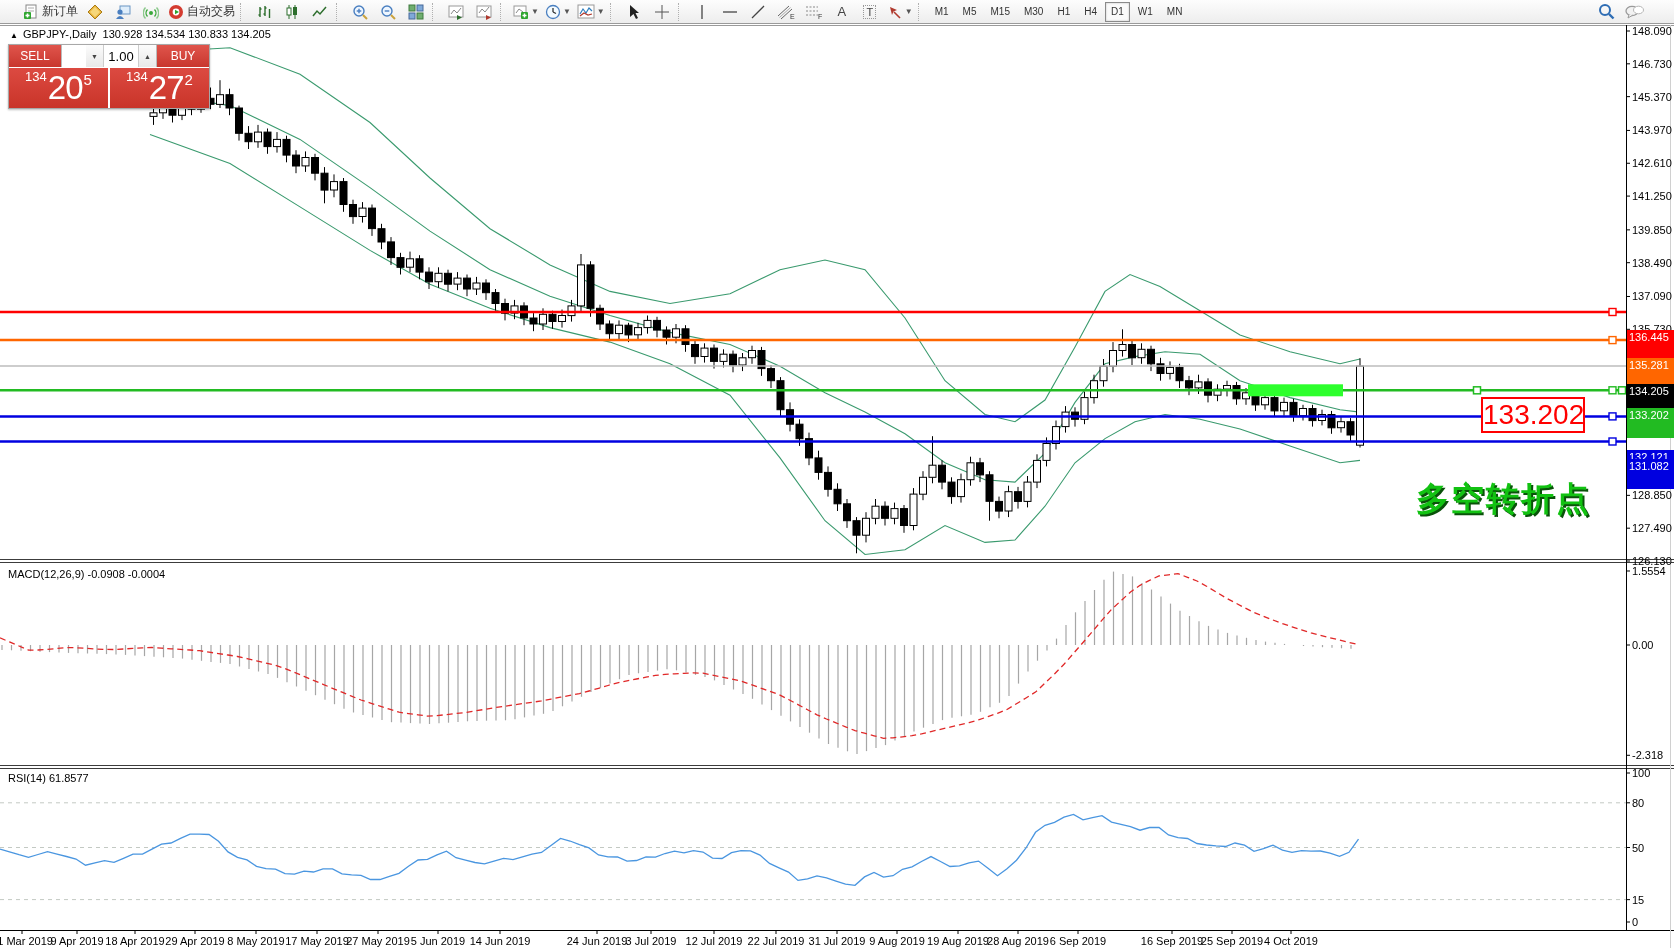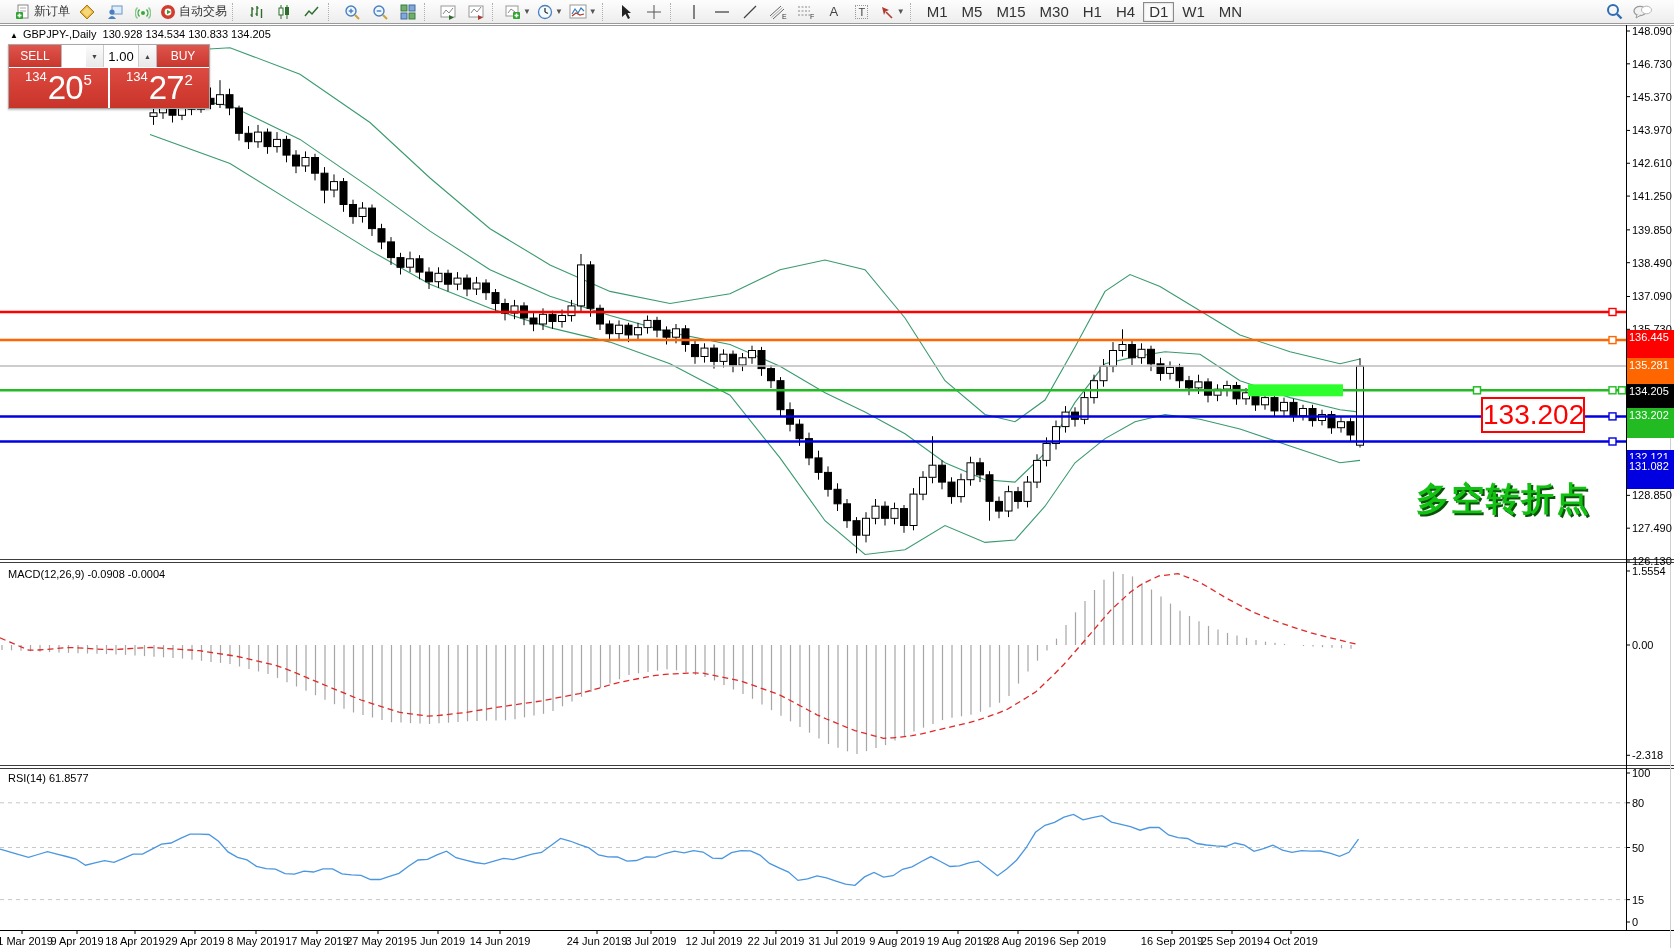--- a/index.html
+++ b/index.html
@@ -2,29 +2,29 @@
 <html><head>
 <meta charset="utf-8">
 <style>
   html,body{margin:0;padding:0;background:#fff;width:1674px;height:948px;overflow:hidden;
     font-family:"Liberation Sans",sans-serif;-webkit-font-smoothing:antialiased;}
   #app{position:relative;width:1674px;height:948px;background:#fff;}
 
   
   #toolbar{position:absolute;left:0;top:0;width:100%;height:24px;
     background:linear-gradient(#fdfdfd,#ededed);border-bottom:1px solid #9a9a9a;
-    display:flex;align-items:center;padding:0 12px;box-sizing:border-box;z-index:30;font-size:12px;color:#333;}
+    display:flex;align-items:center;padding:0 20px;box-sizing:border-box;z-index:30;font-size:12px;color:#333;}
   .tb-group{display:flex;align-items:center;height:22px;}
   .tb-sep{width:7px;height:18px;margin:0 2px;border-left:1px dotted #b0b0b0;}
   .tb-btn{height:20px;min-width:22px;display:flex;align-items:center;justify-content:center;
     padding:0 2px;border:1px solid transparent;border-radius:2px;cursor:default;}
   .tb-btn svg{display:block;}
   .tb-label{margin-left:3px;white-space:nowrap;}
   .caret{font-size:8px;color:#555;margin-left:2px;}
-  .tf-btn{height:18px;padding:0 5px;margin:0 1px;font-size:15px;color:#333;display:flex;align-items:center;
+  .tf-btn{height:18px;padding:0 5px;margin:0 1px;font-size:10px;color:#333;display:flex;align-items:center;
     border:1px solid transparent;}
   .tf-btn.active{background:#fafafa;border:1px solid #8a8a8a;box-shadow:inset 0 0 2px #bbb;}
   #tb-right{margin-left:auto;display:flex;align-items:center;margin-right:6px;}
 
   
   #chart-stack{position:absolute;left:0;top:25px;width:1674px;height:923px;background:#fff;}
   #chart-svg{position:absolute;left:0;top:0;z-index:5;}
 
   #info-line{position:absolute;left:10px;top:3px;z-index:12;font-size:11px;color:#000;white-space:nowrap;}
   #info-line .tri{font-size:8px;margin-right:5px;}

